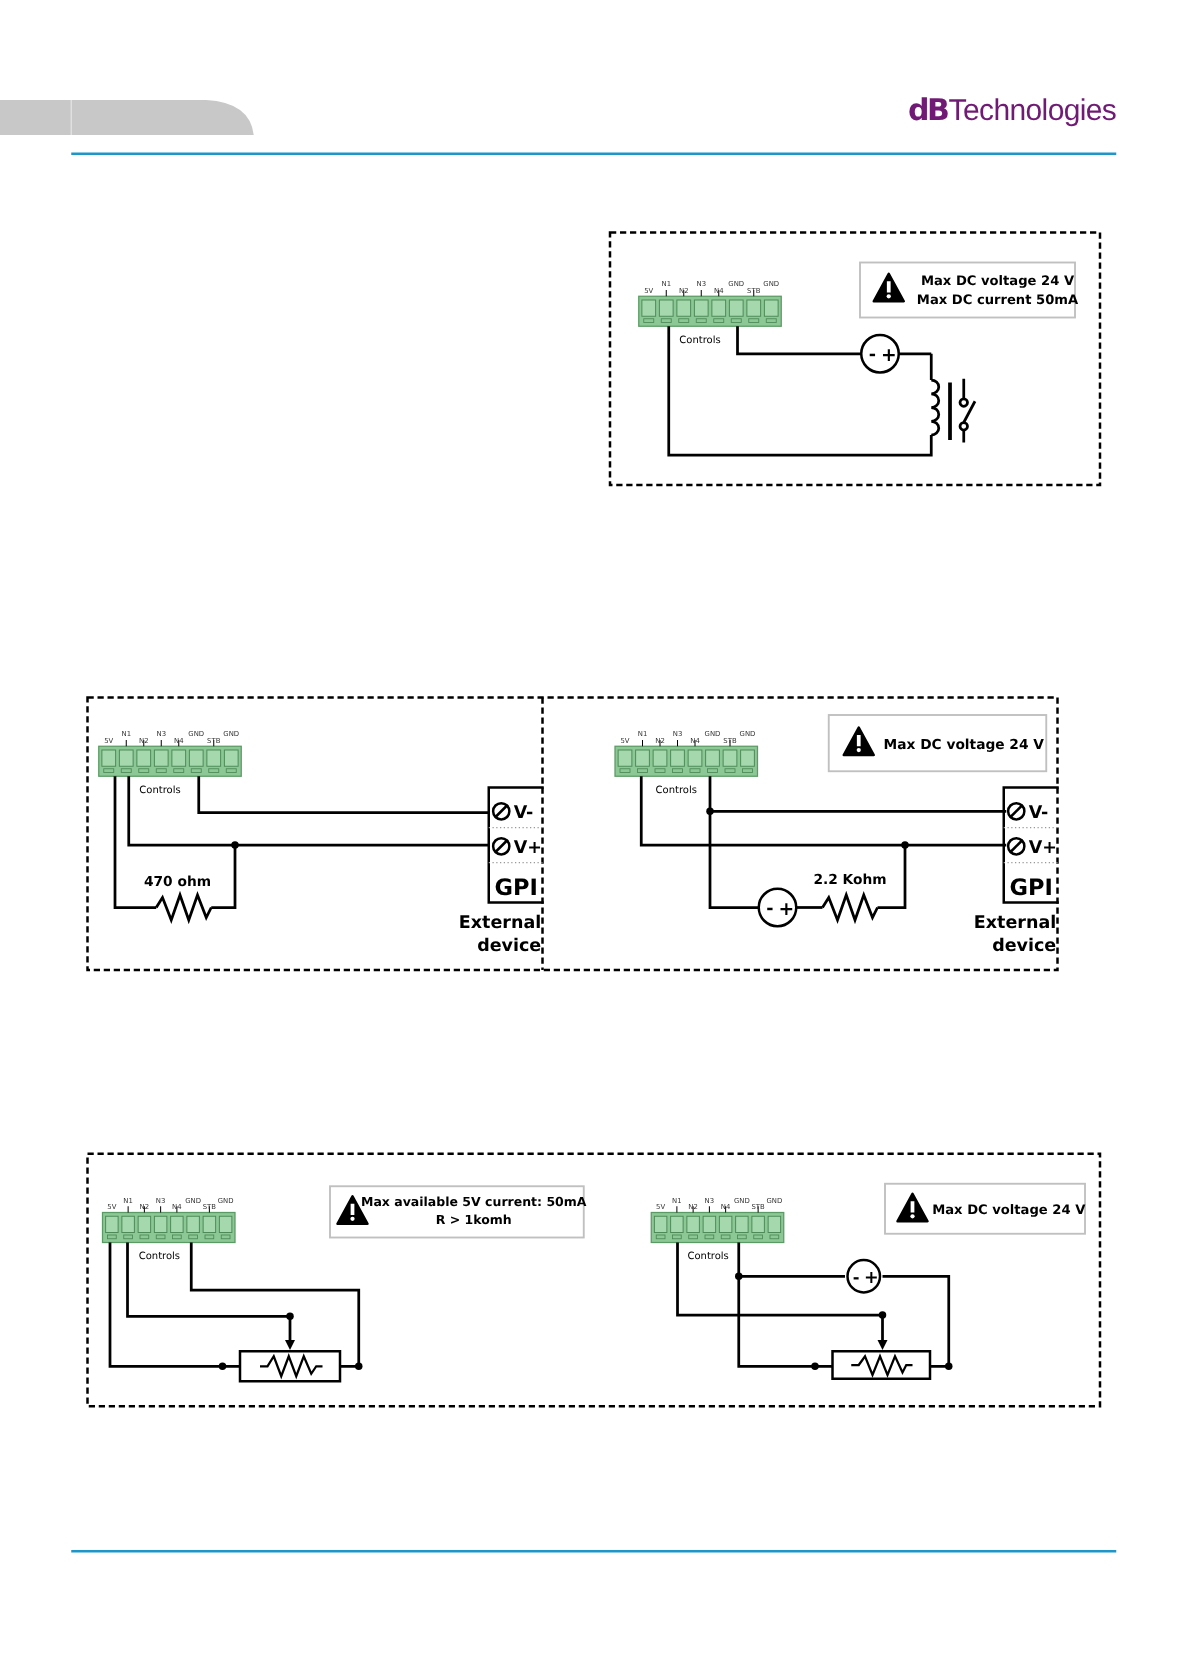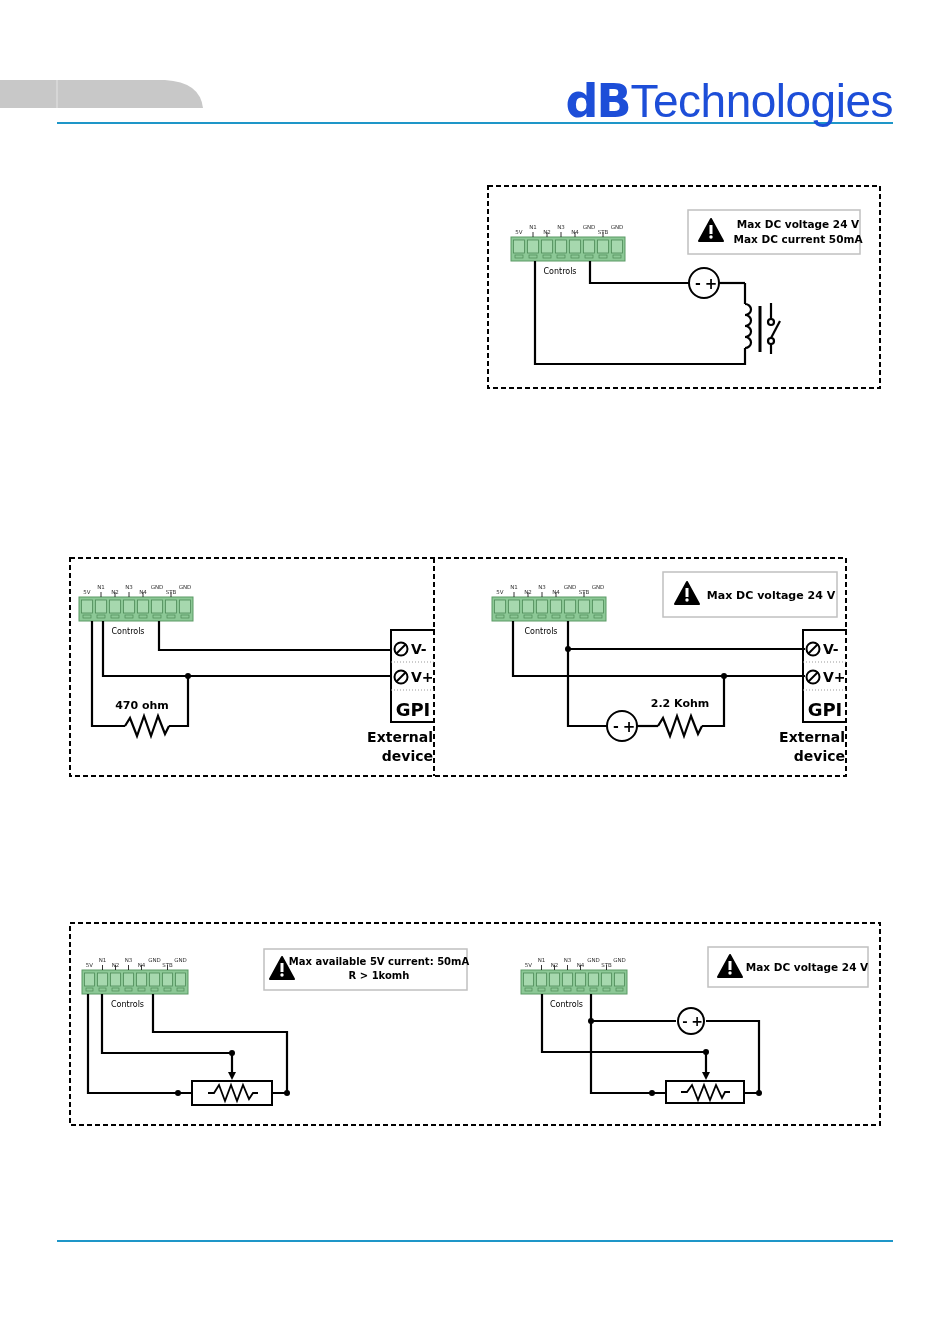--- a/index.html
+++ b/index.html
@@ -1,19 +1,19 @@
 <!DOCTYPE html>
 <html><head>
 <meta charset="utf-8">
 <style>
   html, body { margin: 0; padding: 0; background: #ffffff; }
   body { width: 950px; height: 1344px; position: relative; overflow: hidden;
          font-family: "DejaVu Sans", sans-serif; }
   #page { position: absolute; left: 0; top: 0; width: 950px; height: 1344px; }
-  .logo { position: absolute; right: 57px; top: 74px; font-size: 46px; color: #1d4ed8;
+  .logo { position: absolute; right: 57px; top: 74px; font-size: 24px; color: #701a75;
           font-family: "DejaVu Sans", sans-serif; letter-spacing: -0.5px; }
   .logo b { font-weight: bold; letter-spacing: -2px; margin-right: 1px; }
   .logo span { font-weight: normal; font-family: "Liberation Sans", sans-serif; }
   svg text { font-family: "DejaVu Sans", sans-serif; }
 </style>
 </head>
 <body>
 
 <div id="page">
   <div class="logo"><b>dB</b><span>Technologies</span></div>

